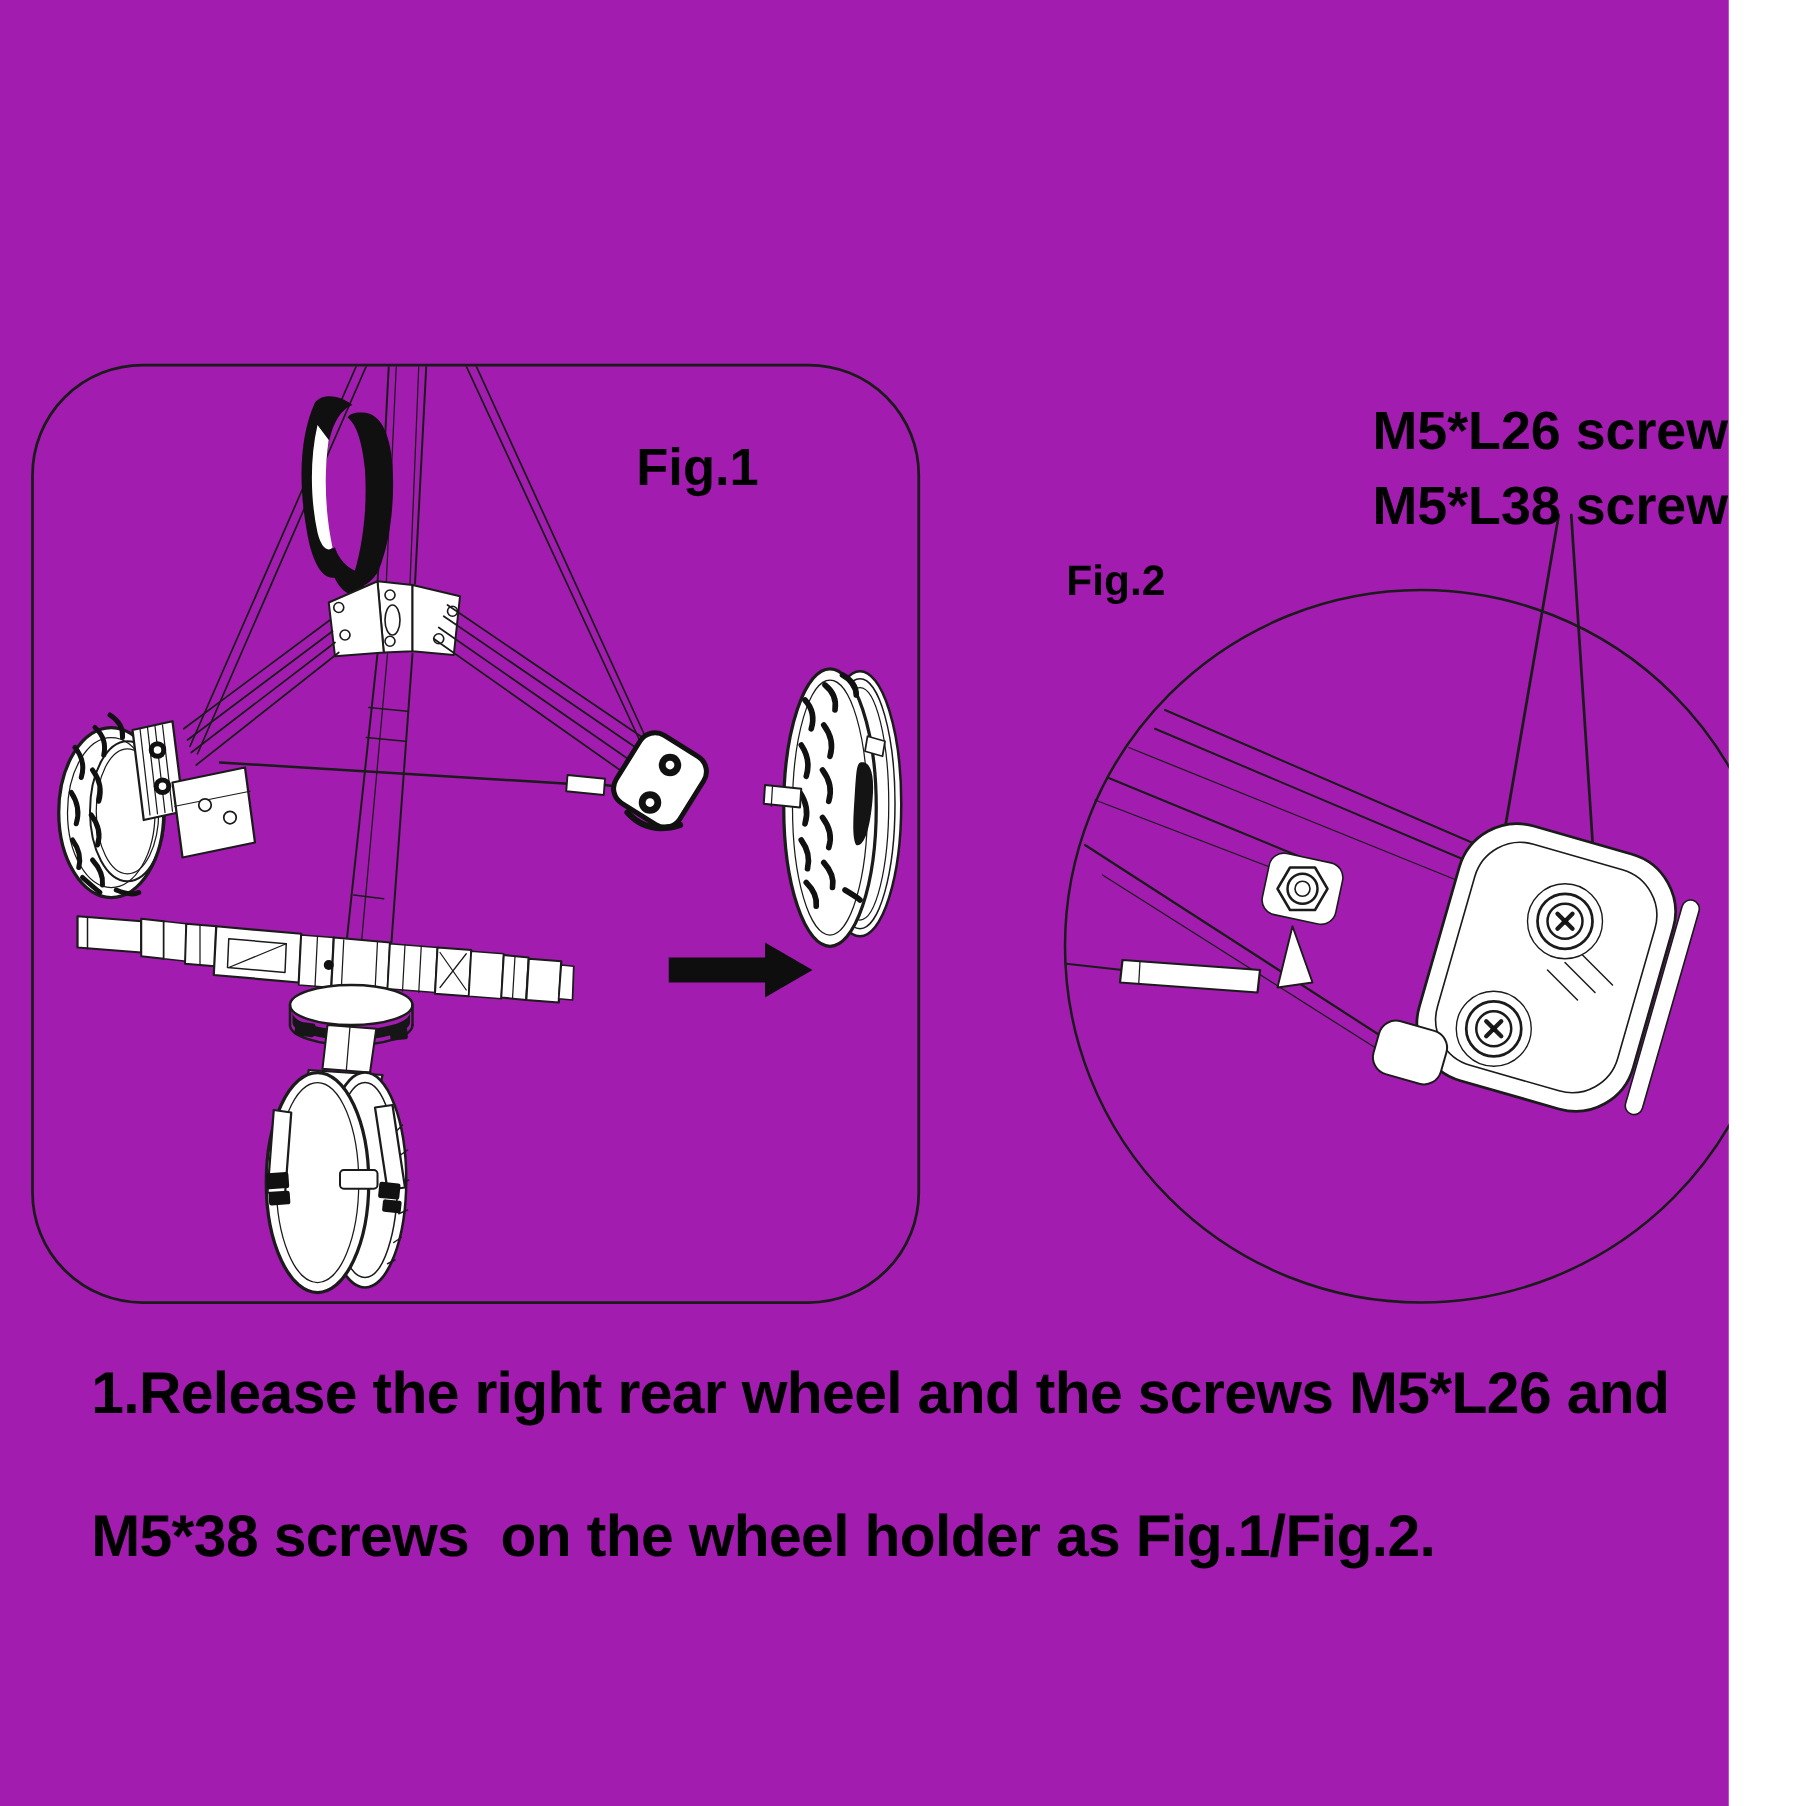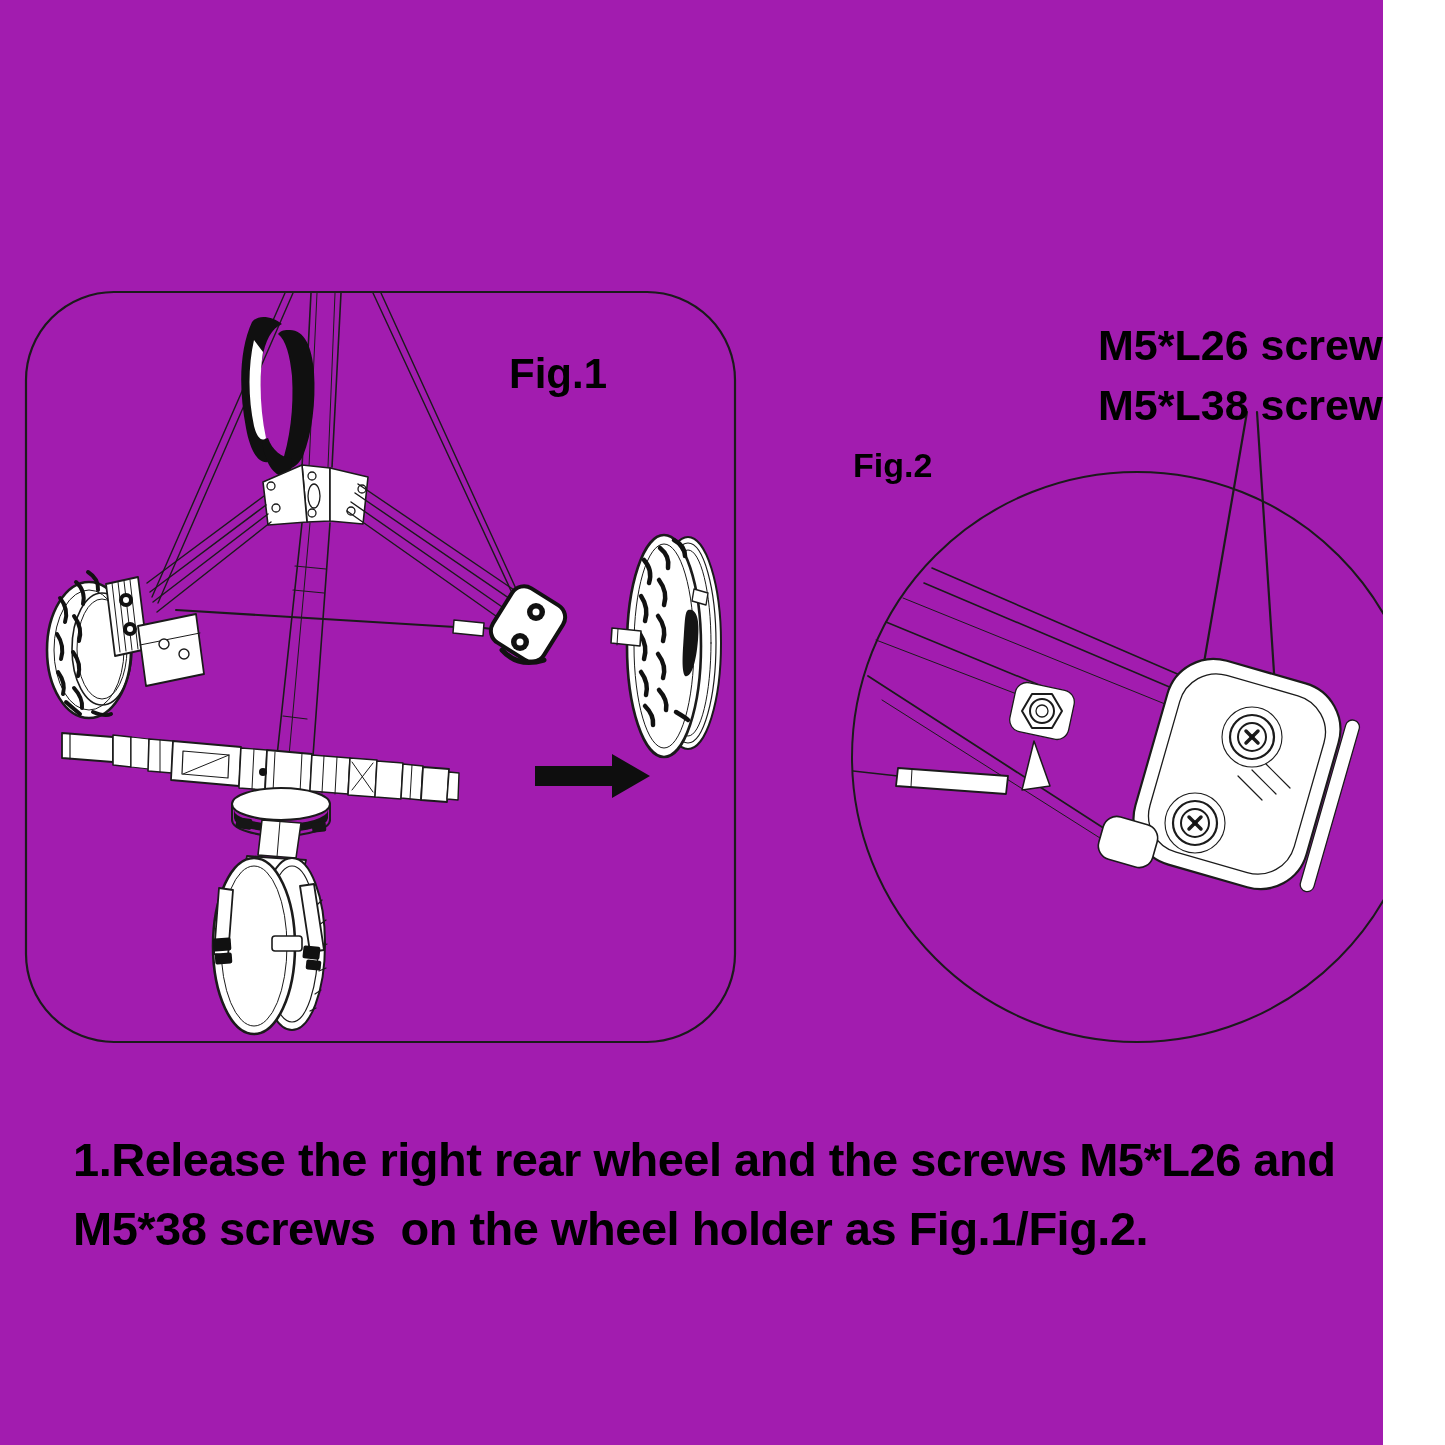--- a/index.html
+++ b/index.html
@@ -16,21 +16,21 @@
     position:absolute;
     color:#000000;
     white-space:pre;
     line-height:1.05;
   }
   .fig1-label{left:509px;top:352px;font-size:42px;}
   .fig2-label{left:853px;top:448px;font-size:34px;}
   .screw-label-1{left:1098px;top:323px;font-size:43px;}
   .screw-label-2{left:1098px;top:383px;font-size:43px;text-align:center;}
   .instr{font-size:47px;letter-spacing:-0.5px;}
-  .instr-1{left:73px;top:1135px;}
+  .instr-1{left:73px;top:1089px;}
   .instr-2{left:73px;top:1204px;}
 </style>
 </head>
 <body>
 
 <div class="page">
 
   <svg class="art" width="1445" height="1445" viewBox="0 0 1445 1445" fill="none" stroke="#1b1b1b" stroke-linecap="round" stroke-linejoin="round">
 
     <defs>

